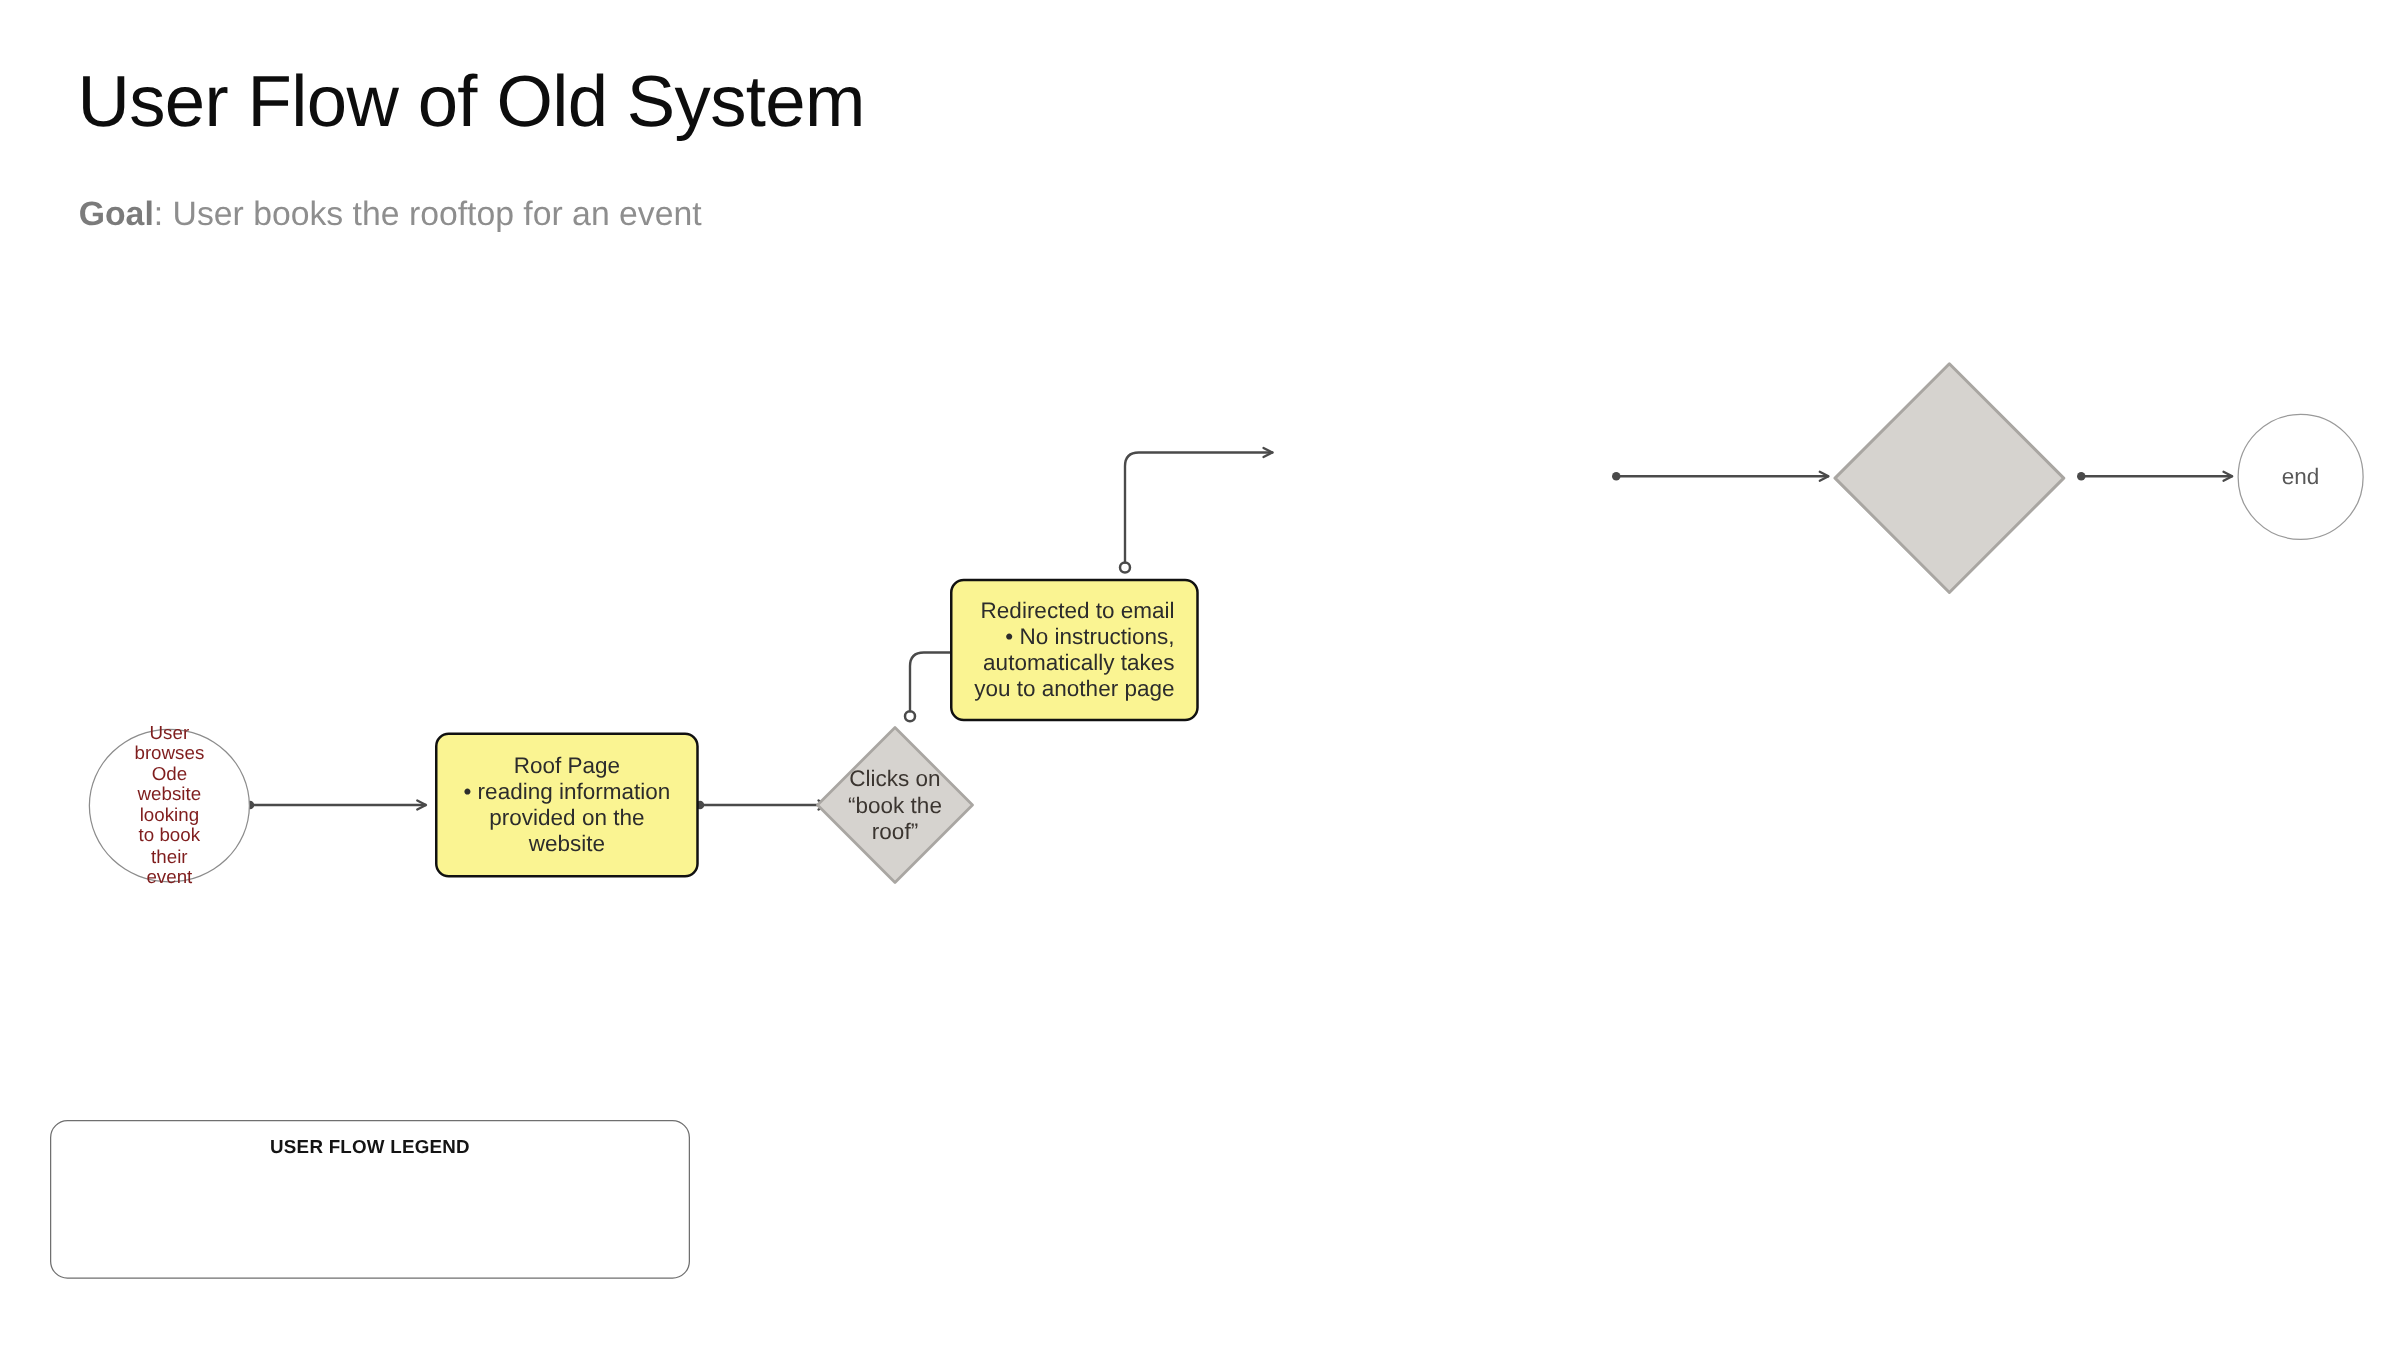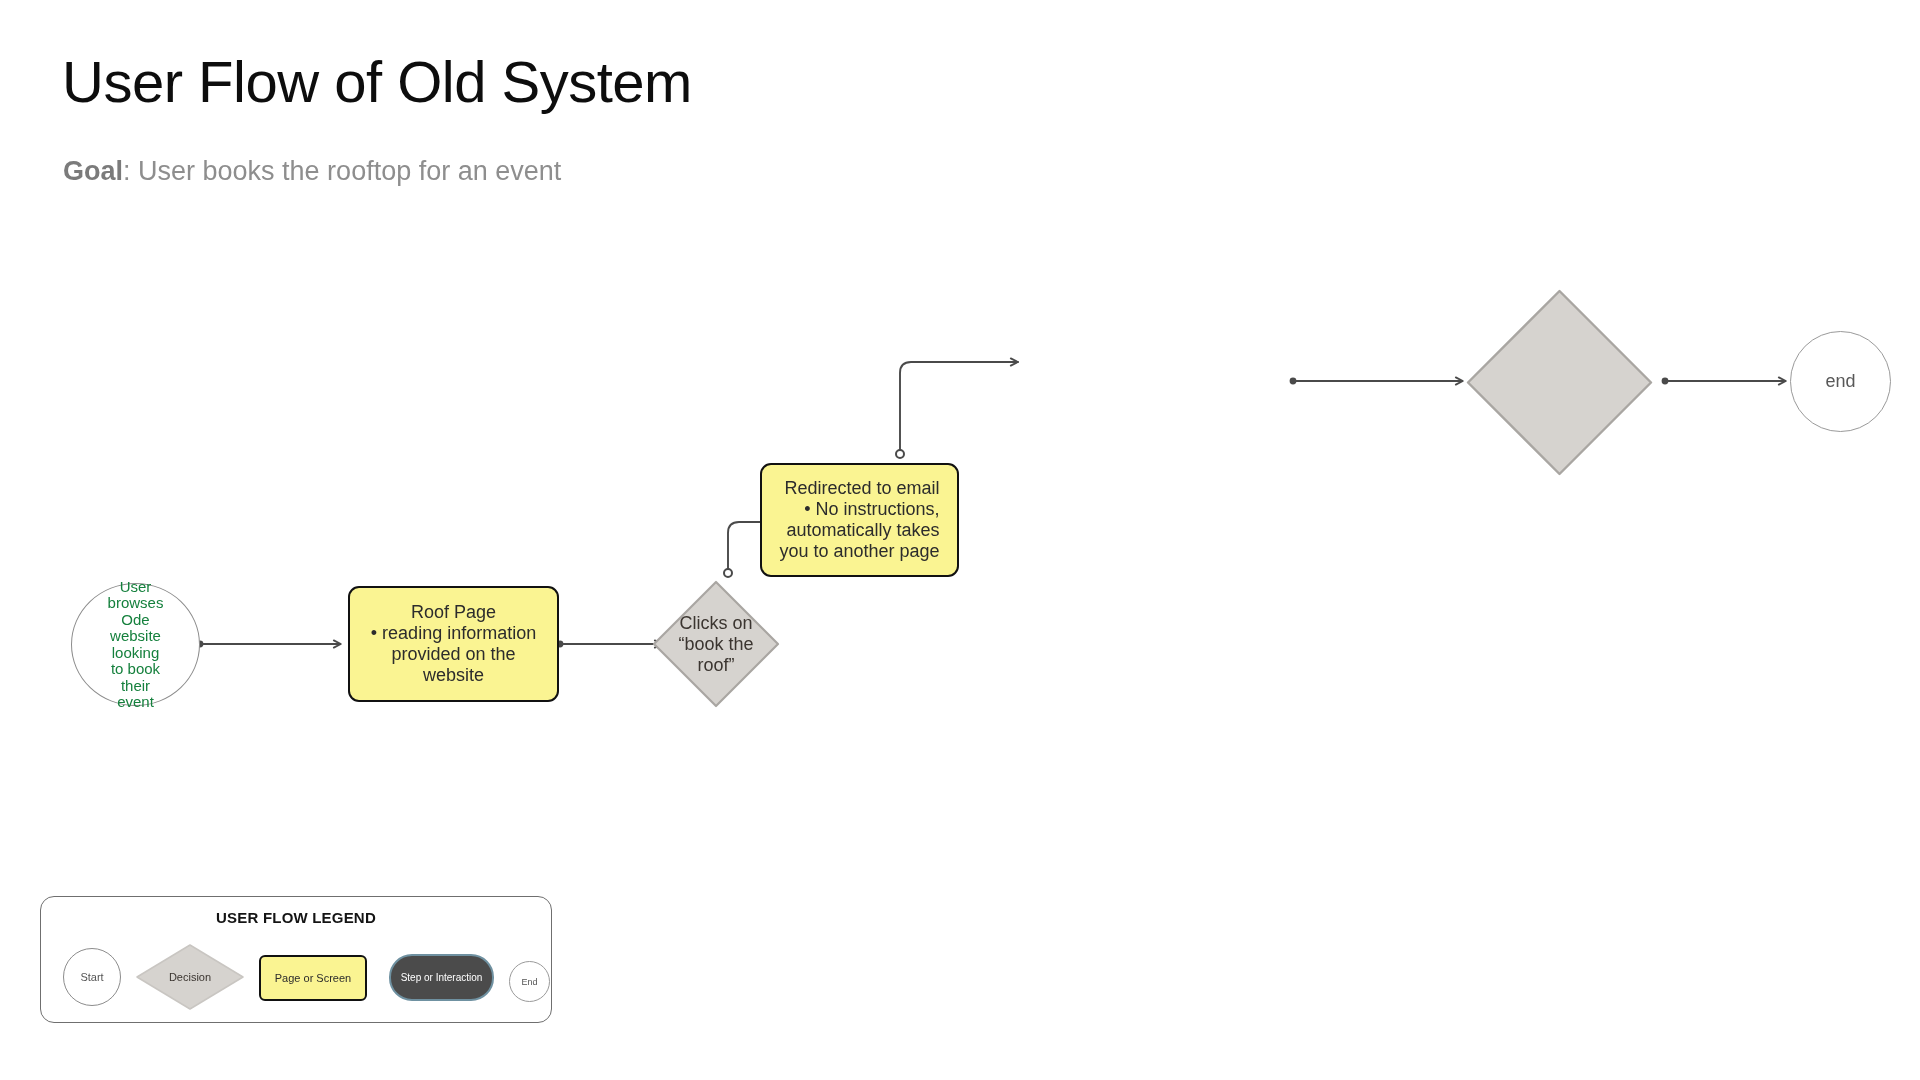--- a/index.html
+++ b/index.html
@@ -69,21 +69,21 @@
 
   
   .node-start {
     border: 1.6px solid #8c8c8c;
     border-radius: 50%;
     background: #ffffff;
   }
   .node-start .node-text {
     font-size: 15px;
     line-height: 16.5px;
-    color: #15803d;
+    color: #7f1d1d;
     padding: 0 14px;
   }
 
   
   .node-end {
     border: 1.6px solid #9a9a9a;
     border-radius: 50%;
     background: #ffffff;
   }
   .node-end .node-text {
@@ -308,39 +308,13 @@
 
   <div class="node node-end" style="left:1790px; top:331px; width:101px; height:101px;">
     <div class="node-text">end</div>
   </div>
 
 </div>
 
 <div id="legend">
   <div id="legend-title">USER FLOW LEGEND</div>
 
-  <div class="legend-row">
-
-    <div class="legend-item lg-start">
-      <span class="legend-label">Start</span>
-    </div>
-
-    <div class="legend-item lg-decision">
-      <svg class="legend-diamond-svg" viewBox="0 0 110 68" preserveAspectRatio="none">
-        <polygon points="55,2 108,34 55,66 2,34" fill="#d6d3cf" stroke="#c9c6c2" stroke-width="1.5" stroke-linejoin="round"></polygon>
-      </svg>
-      <span class="legend-label">Decision</span>
-    </div>
-
-    <div class="legend-item lg-page">
-      <span class="legend-label">Page or Screen</span>
-    </div>
-
-    <div class="legend-item lg-step">
-      <span class="legend-label">Step or Interaction</span>
-    </div>
-
-    <div class="legend-item lg-end">
-      <span class="legend-label">End</span>
-    </div>
-
-  </div>
 </div>
 
 </body></html>

